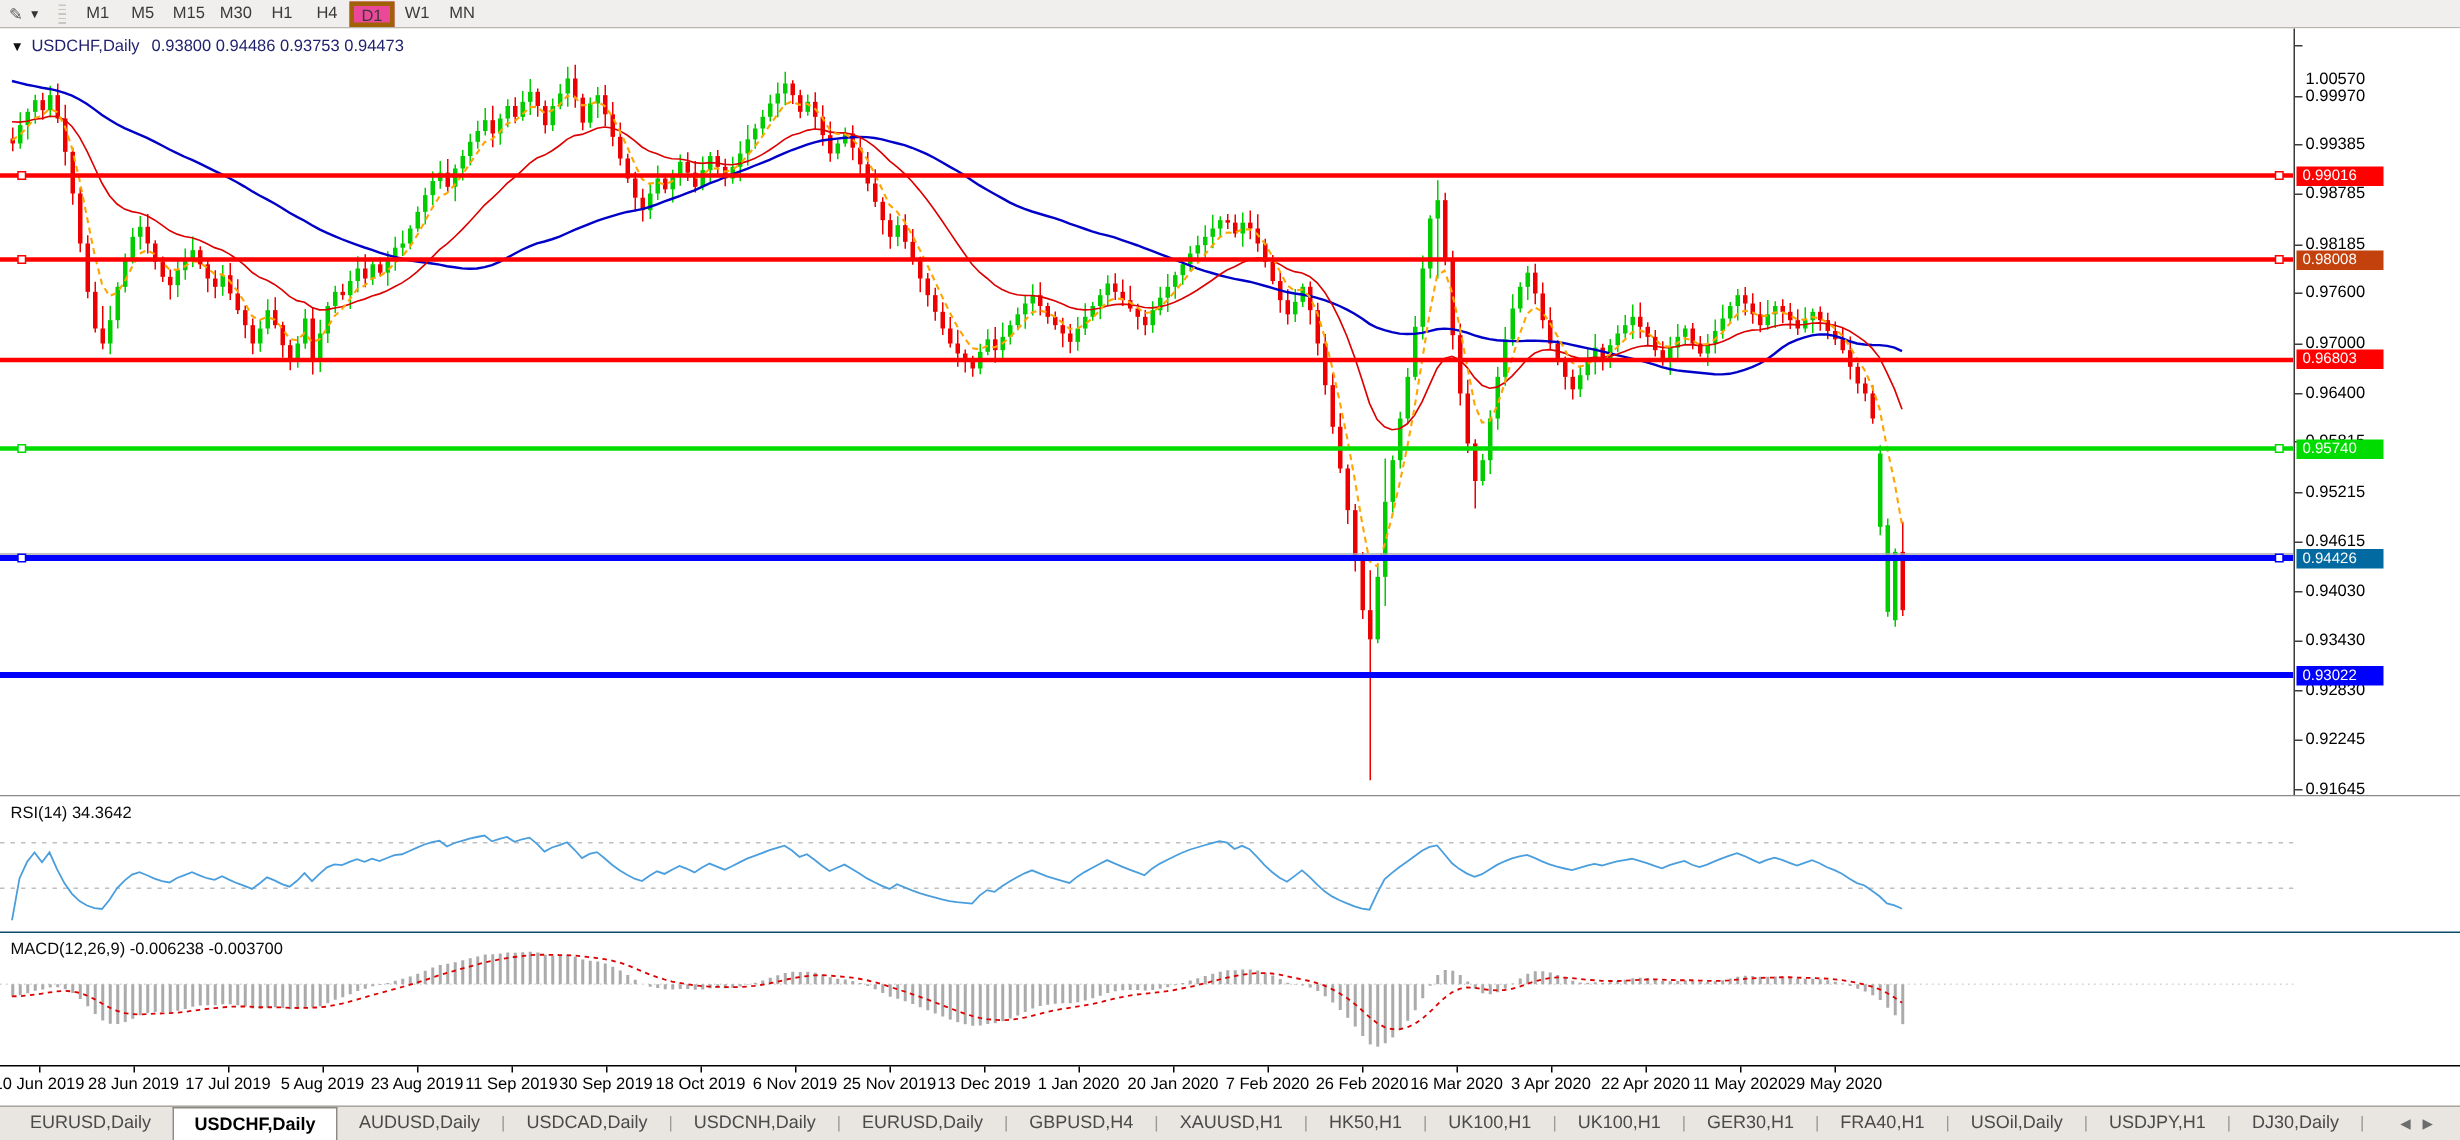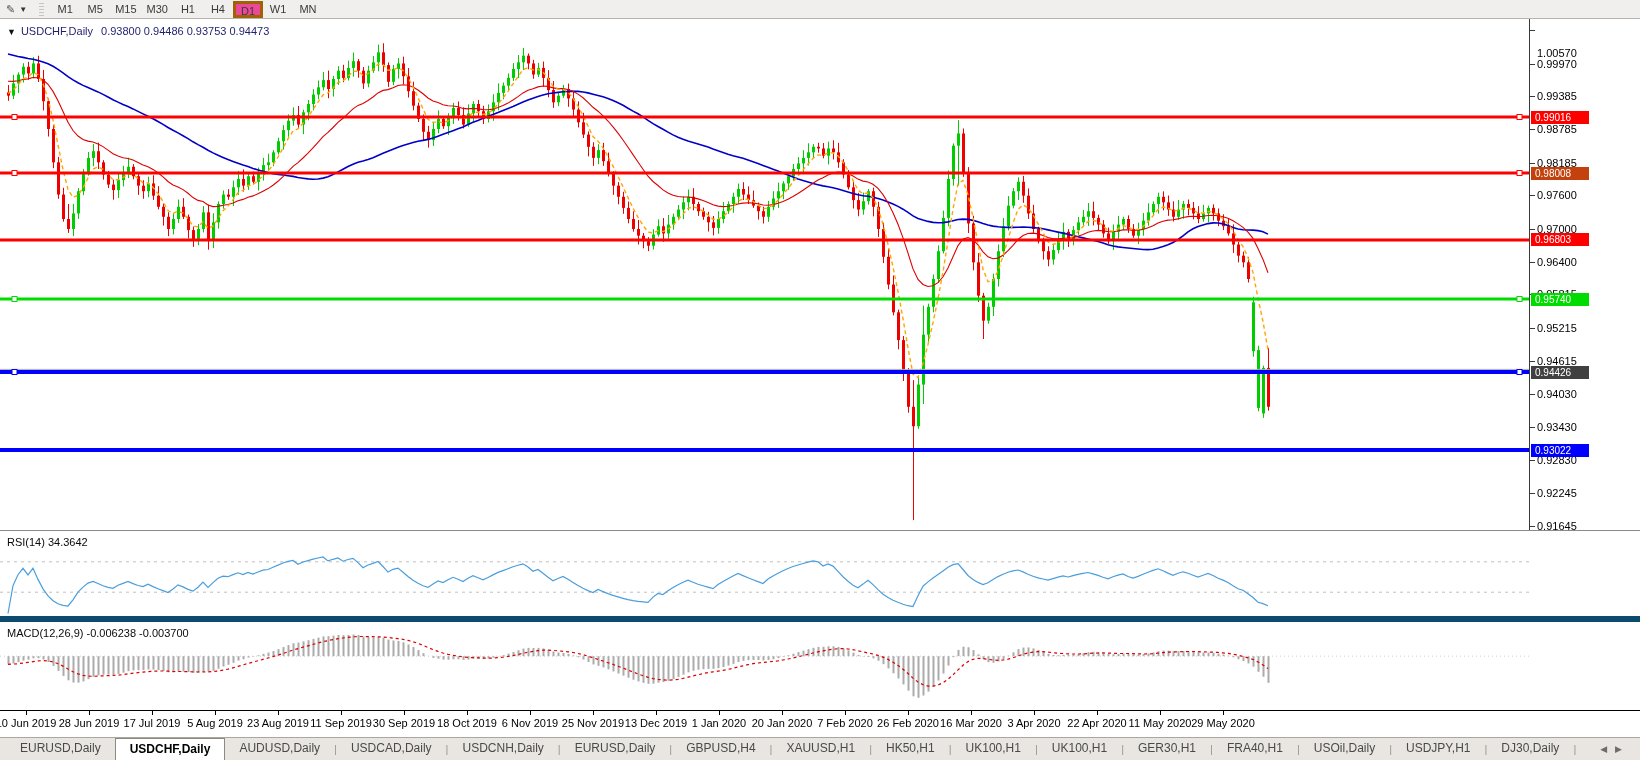--- a/index.html
+++ b/index.html
@@ -641,26 +641,26 @@
         <div class="ydash" style="top: 441.167px;"></div>
         <div class="ytick" style="top: 435.167px;">0.92830</div>
         <div class="ydash" style="top: 473.667px;"></div>
         <div class="ytick" style="top: 467.667px;">0.92245</div>
         <div class="ydash" style="top: 507px;"></div>
         <div class="ytick" style="top: 501px;">0.91645</div>
         <div class="ptag" style="top: 91.5px; background: rgb(255, 0, 0);">0.99016</div>
         <div class="ptag" style="top: 147.5px; background: #c2410c;">0.98008</div>
         <div class="ptag" style="top: 214.444px; background: rgb(255, 0, 0);">0.96803</div>
         <div class="ptag" style="top: 273.5px; background: rgb(0, 220, 0);">0.95740</div>
-        <div class="ptag" style="top: 346.5px; background: #404040;">0.94426</div>
+        <div class="ptag" style="top: 346.5px; background: #0369a1;">0.94426</div>
         <div class="ptag" style="top: 424.5px; background: rgb(0, 0, 255);">0.93022</div>
       </div>
   </div>
 
-  <div class="panel" id="rsiPanel" style="top:531px; height:91px; border-bottom:6px solid #0c4a6e;">
+  <div class="panel" id="rsiPanel" style="top:531px; height:91px; border-bottom:1px solid #0c4a6e;">
     <div class="panel-label">RSI(14) 34.3642</div>
     <svg id="rsiSvg" class="plot" width="1529" height="90">
         <line x1="0" y1="30.8" x2="1529" y2="30.8" stroke="#C0C0C0" stroke-width="1" stroke-dasharray="3 4"></line>
         <line x1="0" y1="61.2" x2="1529" y2="61.2" stroke="#C0C0C0" stroke-width="1" stroke-dasharray="3 4"></line>
         <polyline points="8,82.5 13,54.6 18,43.7 23,37.3 28,43.9 33,37.2 38,48.4 43,57.9 48,64.9 53,69.7 58,72.7 63,74.4 68,75.0 73,68.8 78,61.2 83,56.1 88,52.1 93,50.4 98,52.5 103,54.7 108,56.4 113,57.3 118,54.3 123,52.4 128,50.5 133,52.6 138,54.5 143,55.6 148,53.1 153,55.6 158,57.8 163,59.6 168,61.6 173,58.0 178,53.9 183,55.9 188,58.4 193,60.1 198,56.2 203,51.1 208,56.4 213,51.6 218,47.2 223,45.2 228,45.7 233,43.6 238,41.8 243,43.5 248,41.4 253,43.0 258,41.0 263,39.1 268,38.5 273,36.3 278,34.1 283,32.0 288,30.4 293,29.5 298,33.3 303,31.0 308,29.6 313,28.1 318,27.0 323,26.0 328,29.9 333,28.3 338,27.0 343,30.2 348,28.5 353,27.4 358,31.6 363,36.7 368,34.0 373,32.4 378,30.5 383,35.5 388,41.1 393,38.3 398,37.1 403,41.2 408,45.5 413,49.2 418,52.2 423,54.8 428,56.4 433,52.9 438,49.9 443,51.6 448,48.8 453,46.3 458,48.2 463,50.6 468,47.3 473,44.7 478,46.7 483,48.8 488,46.5 493,43.9 498,41.4 503,39.6 508,37.7 513,35.7 518,34.2 523,32.8 528,36.0 533,40.3 538,38.5 543,42.2 548,46.2 553,49.7 558,47.5 563,45.4 568,48.3 573,51.4 578,54.6 583,57.2 588,59.6 593,61.6 598,58.5 603,60.6 608,62.6 613,64.4 618,65.9 623,67.3 628,68.6 633,69.7 638,70.4 643,70.9 648,71.4 653,66.1 658,62.4 663,63.6 668,59.8 673,56.6 678,53.8 683,51.2 688,49.2 693,51.3 698,53.3 703,54.8 708,56.2 713,57.6 718,53.6 723,50.4 728,47.7 733,45.0 738,42.4 743,44.6 748,46.7 753,48.7 758,50.6 763,52.5 768,48.1 773,44.9 778,42.3 783,39.8 788,37.5 793,35.5 798,34.0 803,32.5 808,31.1 813,29.8 818,30.8 823,35.0 828,32.9 833,35.1 838,40.3 843,45.7 848,50.3 853,54.2 858,56.8 863,53.1 868,49.2 873,53.6 878,58.6 883,63.2 888,66.6 893,69.2 898,71.3 903,73.2 908,74.7 913,75.5 918,64.8 923,55.2 928,50.9 933,47.0 938,43.5 943,39.9 948,36.2 953,33.6 958,32.6 963,38.5 968,44.5 973,48.4 978,51.4 983,53.5 988,51.8 993,48.6 998,45.6 1003,43.2 1008,41.2 1013,39.9 1018,39.0 1023,40.9 1028,43.2 1033,45.2 1038,46.8 1043,48.0 1048,49.1 1053,47.6 1058,46.1 1063,44.9 1068,46.0 1073,44.6 1078,43.3 1083,42.4 1088,41.5 1093,42.9 1098,44.4 1103,46.3 1108,47.9 1113,45.8 1118,44.2 1123,42.9 1128,45.5 1133,47.1 1138,45.4 1143,43.3 1148,41.3 1153,39.4 1158,37.8 1163,39.7 1168,42.1 1173,44.3 1178,42.3 1183,40.8 1188,42.2 1193,44.2 1198,46.1 1203,44.2 1208,42.4 1213,44.5 1218,47.2 1223,49.1 1228,51.5 1233,54.8 1238,57.7 1243,59.3 1248,62.8 1253,66.5 1258,71.3 1263,72.6 1268,74.8 " fill="none" stroke="#4A9EDD" stroke-width="1.2"></polyline>
       </svg>
   </div>
 
   <div class="panel" id="macdPanel" style="top:622px; height:88px;">
     <div class="panel-label">MACD(12,26,9) -0.006238 -0.003700</div>

